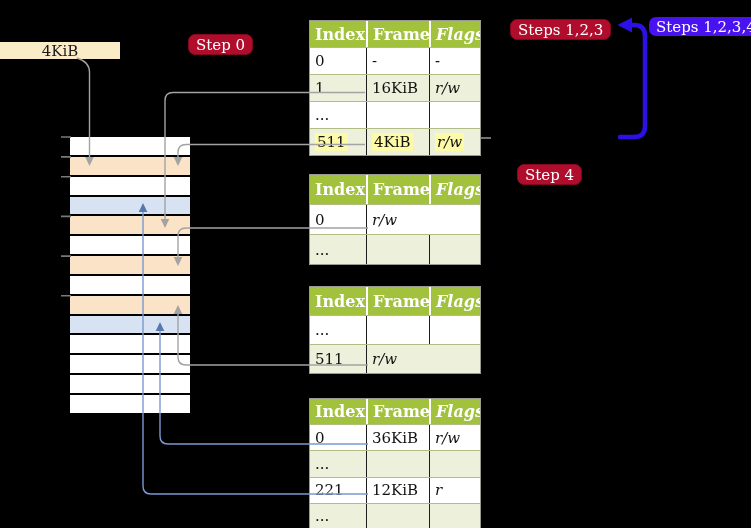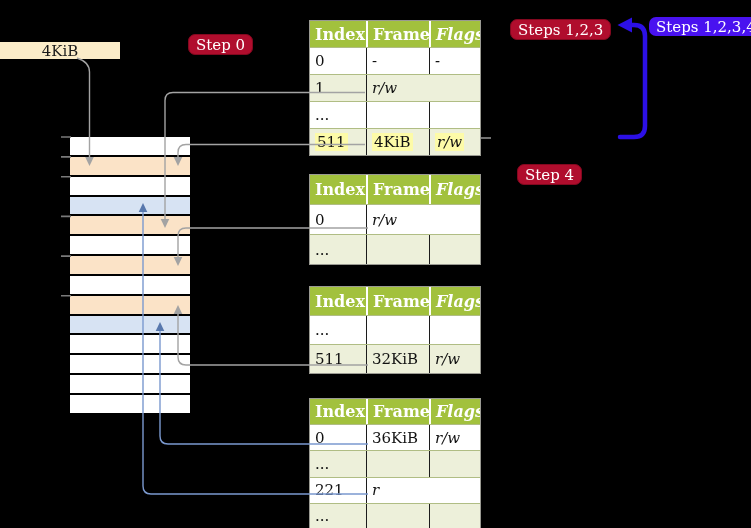--- a/index.html
+++ b/index.html
@@ -107,20 +107,21 @@
       <div class="hc c-frame">Frame</div>
       <div class="hc c-flags">Flags</div>
     </div>
     <div class="trow">
       <div class="tc c-index">0</div>
       <div class="tc c-frame">-</div>
       <div class="tc c-flags">-</div>
     </div>
     <div class="trow alt">
       <div class="tc c-index">1</div>
+      <div class="tc c-frame">16KiB</div>
       <div class="tc c-flags">r/w</div>
     </div>
     <div class="trow">
       <div class="tc c-index">...</div>
       <div class="tc c-frame"></div>
       <div class="tc c-flags"></div>
     </div>
     <div class="trow alt">
       <div class="tc c-index">
           <span class="hl">511</span>
@@ -157,21 +158,20 @@
       <div class="hc c-frame">Frame</div>
       <div class="hc c-flags">Flags</div>
     </div>
     <div class="trow">
       <div class="tc c-index">...</div>
       <div class="tc c-frame"></div>
       <div class="tc c-flags"></div>
     </div>
     <div class="trow alt">
       <div class="tc c-index">511</div>
-      <div class="tc c-frame">32KiB</div>
       <div class="tc c-flags">r/w</div>
     </div>
   </div>
 
   <div class="ptable t4">
     <div class="thead">
       <div class="hc c-index">Index</div>
       <div class="hc c-frame">Frame</div>
       <div class="hc c-flags">Flags</div>
     </div>
@@ -180,20 +180,21 @@
       <div class="tc c-frame">36KiB</div>
       <div class="tc c-flags">r/w</div>
     </div>
     <div class="trow alt">
       <div class="tc c-index">...</div>
       <div class="tc c-frame"></div>
       <div class="tc c-flags"></div>
     </div>
     <div class="trow">
       <div class="tc c-index">221</div>
+      <div class="tc c-frame">12KiB</div>
       <div class="tc c-flags">r</div>
     </div>
     <div class="trow alt">
       <div class="tc c-index">...</div>
       <div class="tc c-frame"></div>
       <div class="tc c-flags"></div>
     </div>
   </div>
 
   <svg class="overlay" width="751" height="528" viewBox="0 0 751 528">

